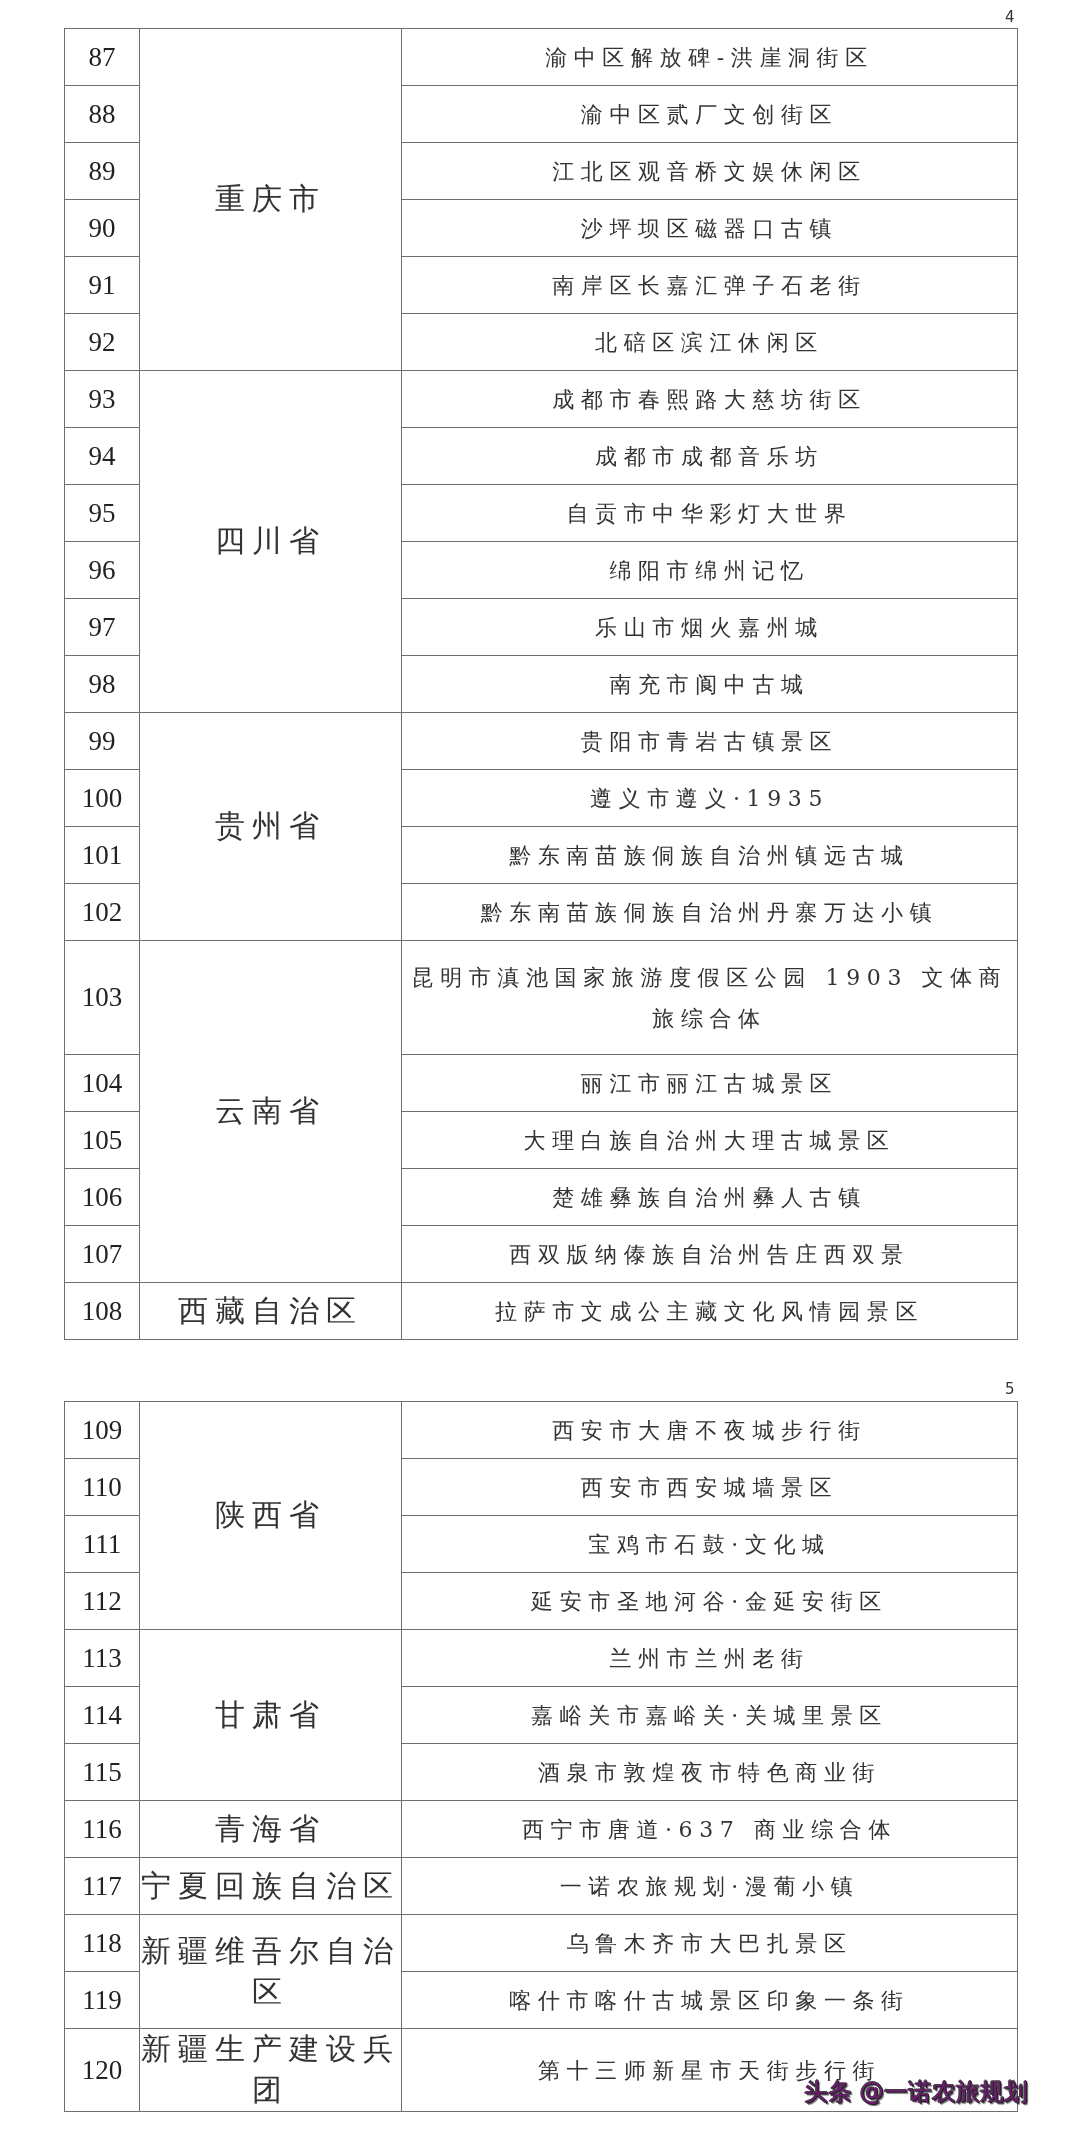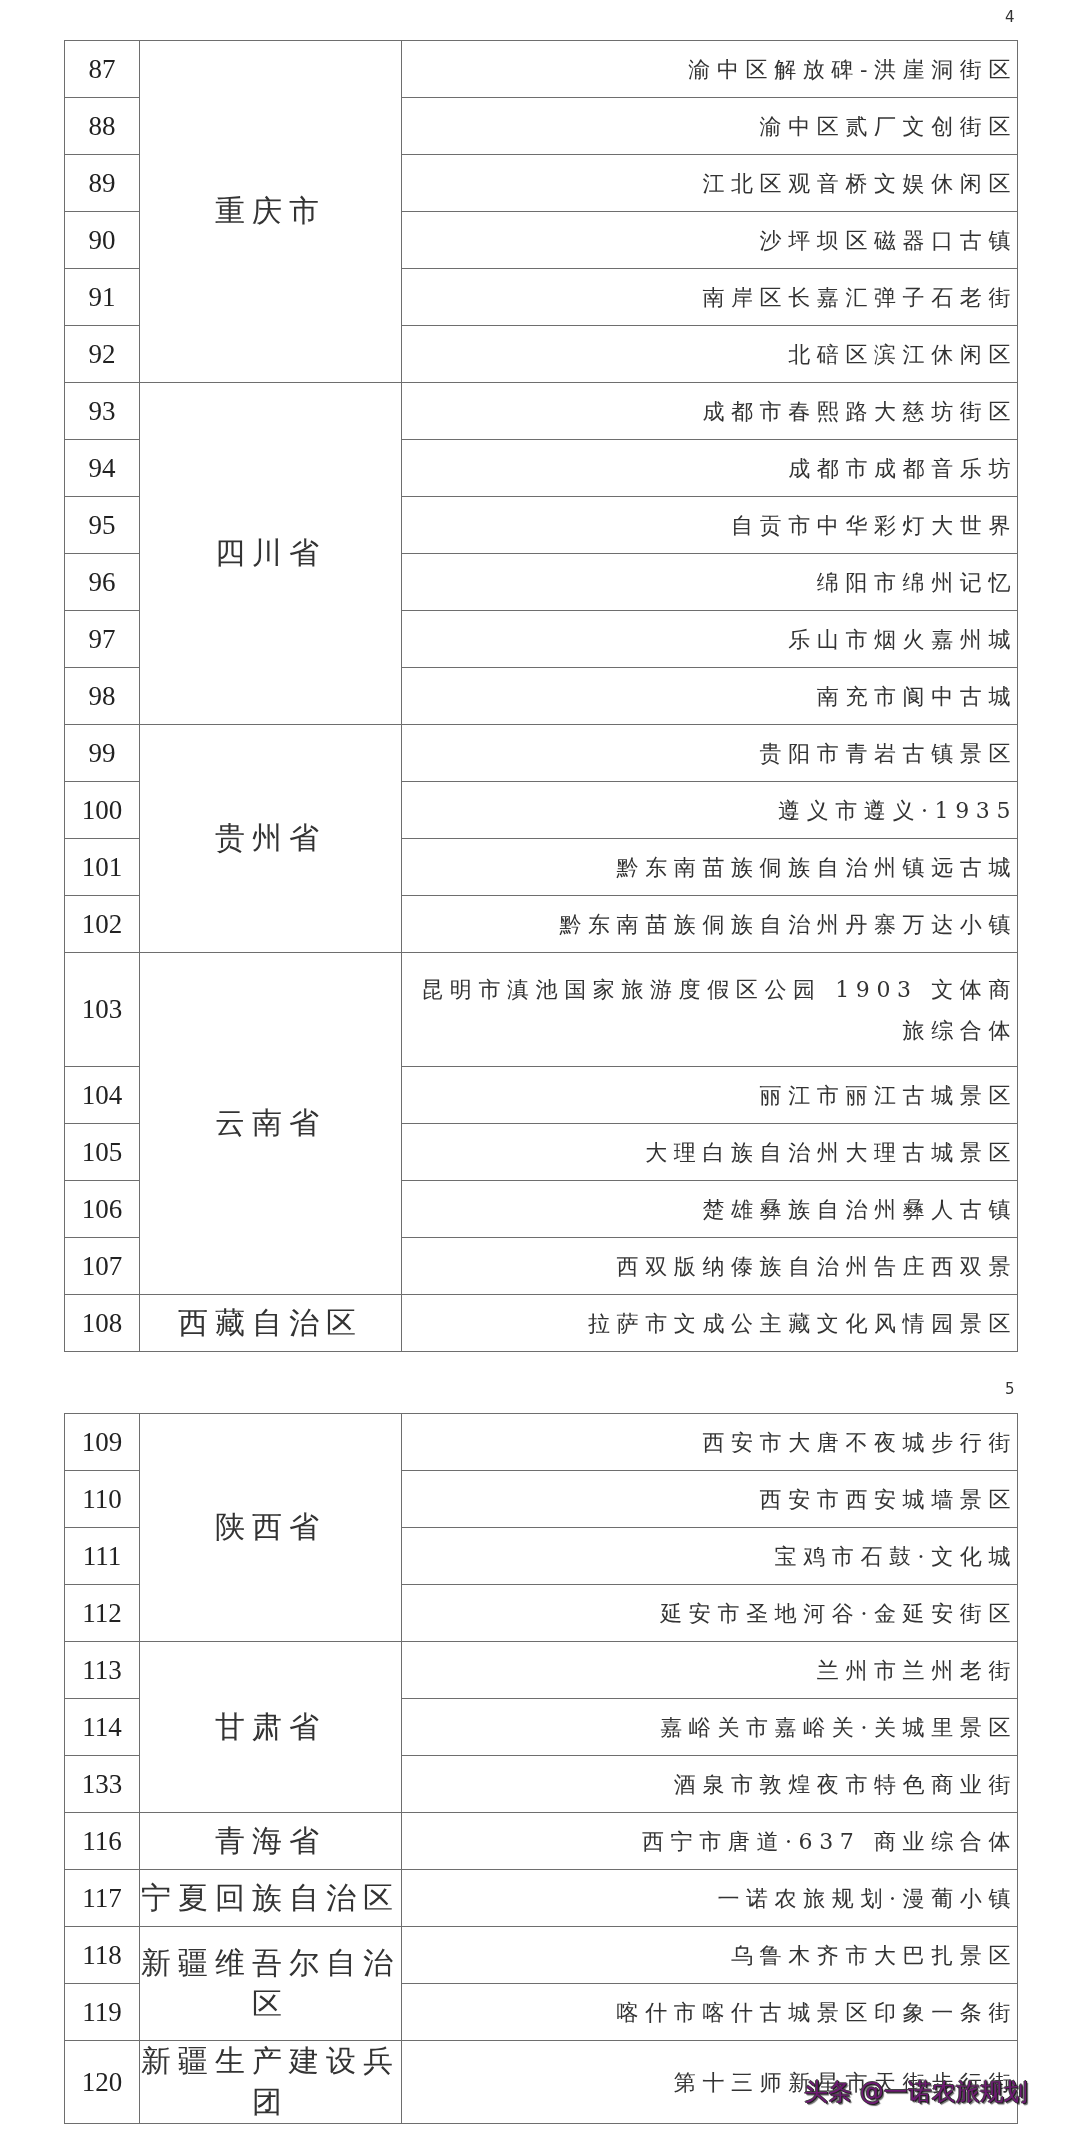--- a/index.html
+++ b/index.html
@@ -1,30 +1,30 @@
 <!DOCTYPE html>
 <html><head>
 <meta charset="utf-8">
 <style>
   html, body { margin: 0; padding: 0; background: #ffffff; }
   body { width: 1080px; height: 2131px; position: relative; overflow: hidden;
          font-family: "DejaVu Serif", "Liberation Serif", serif; color: #2a2a2a; }
   .page-num { position: absolute; font-family: "DejaVu Sans", sans-serif; font-size: 15px; color: #333; }
   #pn4 { left: 1005px; top: 8px; }
   #pn5 { left: 1005px; top: 1380px; }
-  table.list { position: absolute; left: 64px; width: 953px; border-collapse: collapse; table-layout: fixed; margin-top: 12px; }
+  table.list { position: absolute; left: 64px; width: 953px; border-collapse: collapse; table-layout: fixed; }
   #tbl4 { top: 28px; }
   #tbl5 { top: 1401px; }
   table.list td { border: 1.3px solid #6e6e6e; padding: 0; height: 56px; vertical-align: middle; }
   col.c-num { width: 75px; }
   col.c-prov { width: 262px; }
   col.c-site { width: 616px; }
   td.num { text-align: center; font-family: "Liberation Serif", "DejaVu Serif", serif; font-size: 27px; color: #222; }
   td.prov { text-align: center; font-size: 30px; letter-spacing: 7px; color: #333; padding-left: 7px; }
-  td.site { text-align: right; padding-left: 12px; font-size: 22px; letter-spacing: 6.6px; color: #333; line-height: 41px; }
+  td.site { text-align: center; padding-left: 12px; font-size: 22px; letter-spacing: 6.6px; color: #333; line-height: 41px; }
   tr.double td { height: 113px; }
   .watermark { position: absolute; left: 804px; top: 2076px; font-family: "DejaVu Sans", sans-serif;
                font-size: 24px; color: #701a75; letter-spacing: 0px;
                text-shadow: 1px 1px 0 #222, -1px 0 0 #444, 0 -1px 0 #444, 1px 0 0 #222, 2px 2px 1px rgba(0,0,0,0.6); }
 </style>
 </head>
 <body>
 
 <div id="pn4" class="page-num">4</div>
 <table id="tbl4" class="list">
@@ -158,21 +158,21 @@
       <tr>
         <td class="num">113</td>
         <td class="prov" rowspan="3">甘肃省</td>
         <td class="site">兰州市兰州老街</td>
       </tr>
       <tr>
         <td class="num">114</td>
         <td class="site">嘉峪关市嘉峪关·关城里景区</td>
       </tr>
       <tr>
-        <td class="num">133</td>
+        <td class="num">115</td>
         <td class="site">酒泉市敦煌夜市特色商业街</td>
       </tr>
       <tr>
         <td class="num">116</td>
         <td class="prov" rowspan="1">青海省</td>
         <td class="site">西宁市唐道·637 商业综合体</td>
       </tr>
       <tr>
         <td class="num">117</td>
         <td class="prov" rowspan="1">宁夏回族自治区</td>

